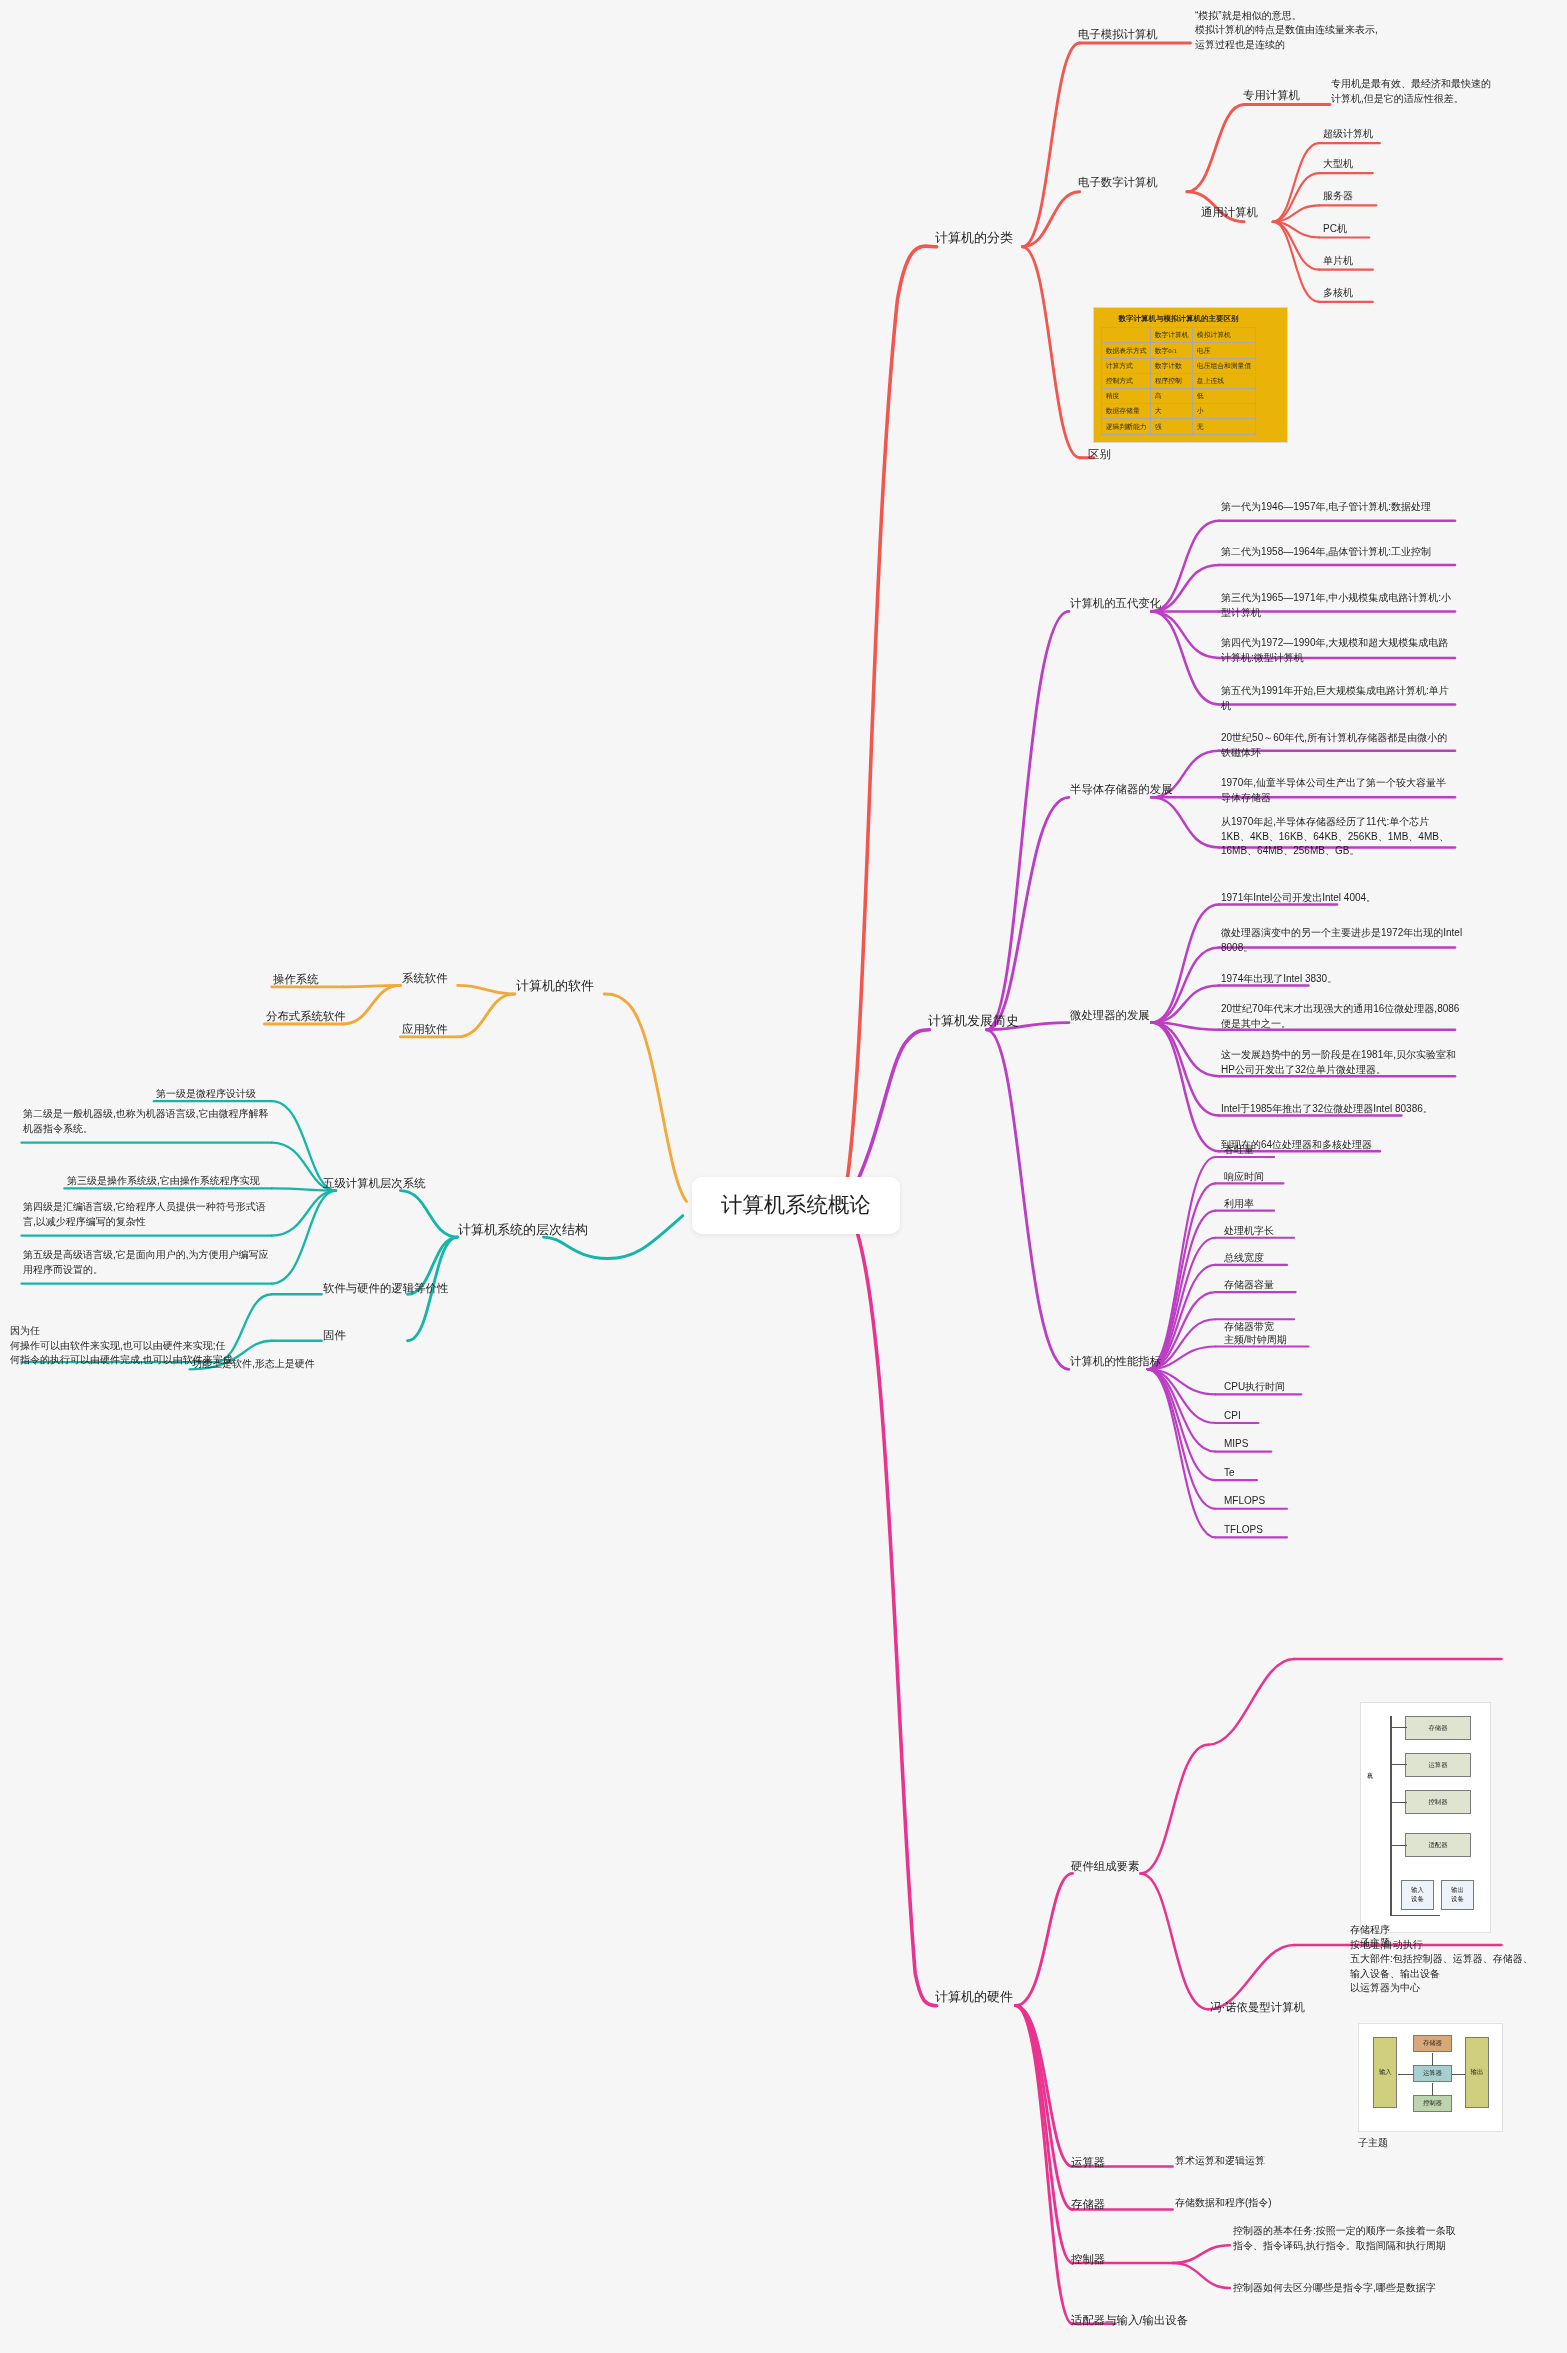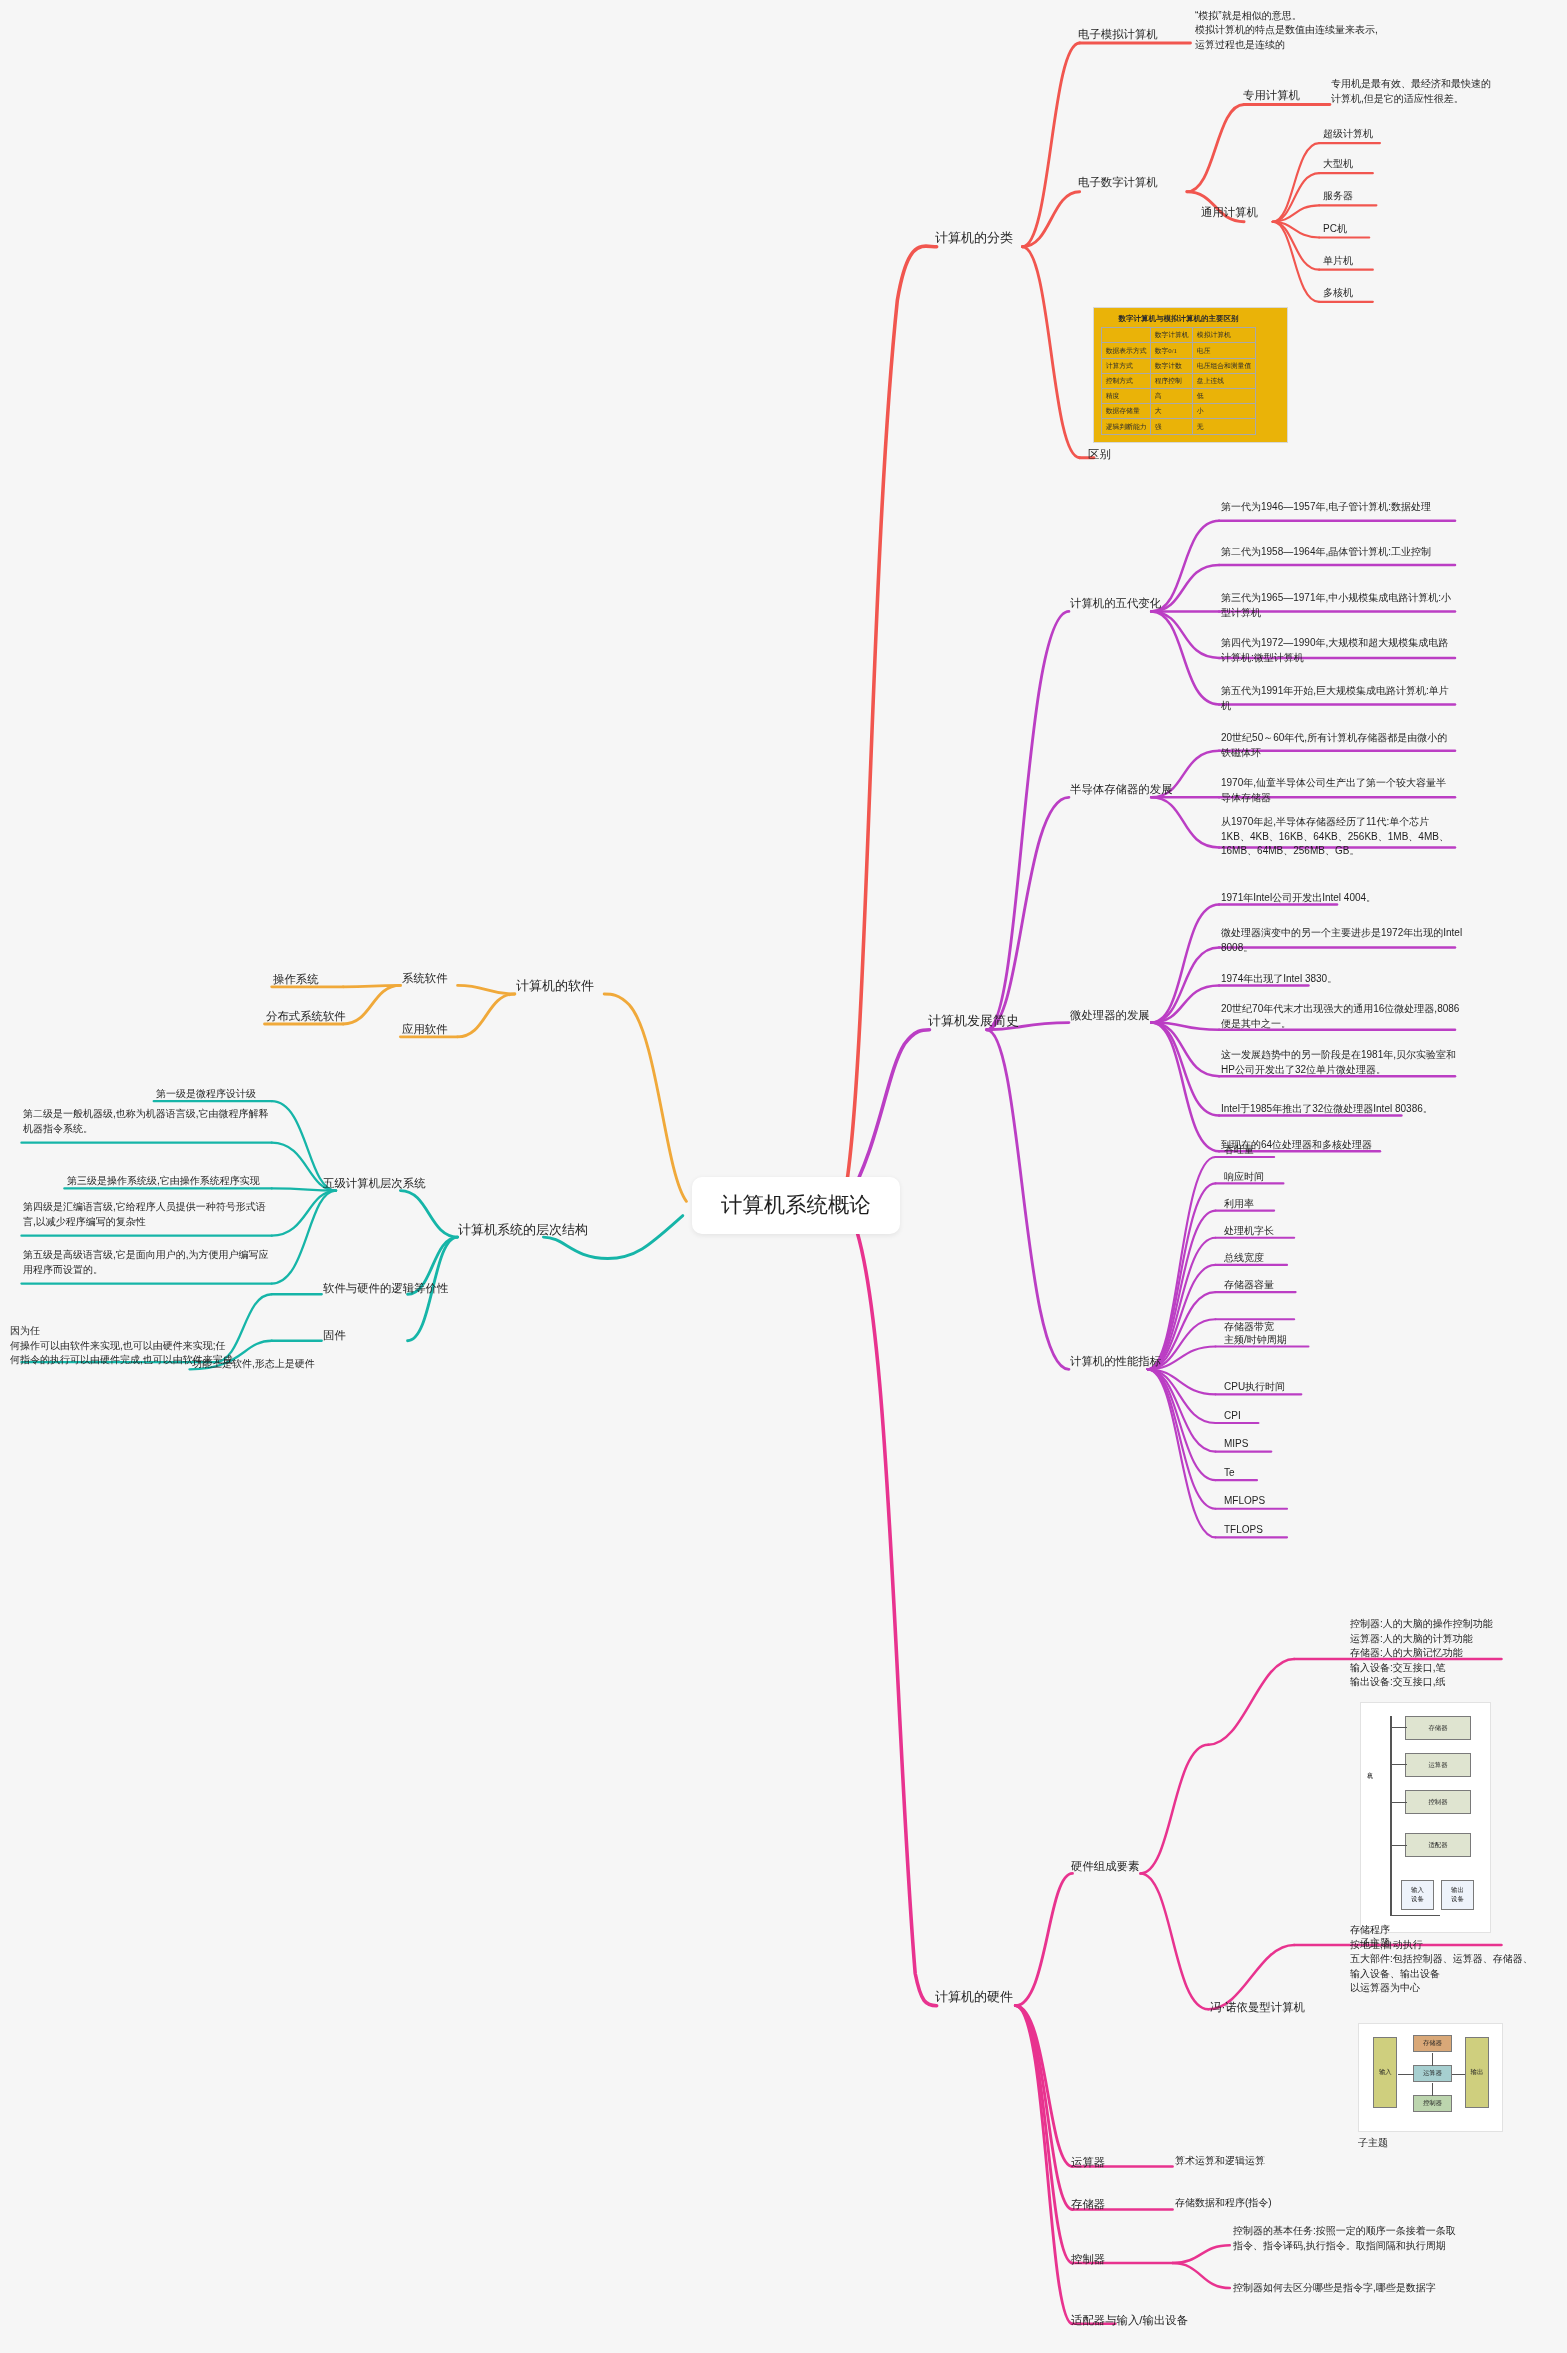--- a/index.html
+++ b/index.html
@@ -275,25 +275,20 @@
 <div class="node sm" style="left:1224px;top:1380px;">CPU执行时间</div>
 <div class="node sm" style="left:1224px;top:1409px;">CPI</div>
 <div class="node sm" style="left:1224px;top:1437px;">MIPS</div>
 <div class="node sm" style="left:1224px;top:1466px;">Te</div>
 <div class="node sm" style="left:1224px;top:1494px;">MFLOPS</div>
 <div class="node sm" style="left:1224px;top:1523px;">TFLOPS</div>
 
 <div class="node big" style="left:935px;top:1988px;">计算机的硬件</div>
 <div class="node mid" style="left:1071px;top:1858px;">硬件组成要素</div>
 
-<div class="node sm" style="left:1350px;top:1617px;width:207px;">控制器:人的大脑的操作控制功能
-  运算器:人的大脑的计算功能
-  存储器:人的大脑记忆功能
-  输入设备:交互接口,笔
-  输出设备:交互接口,纸</div>
 
 <div class="diag" style="left:1360px;top:1702px;width:129px;height:229px;">
   <div class="vtext" style="left:5.7px;top:64px;">主机</div>
   <div class="dbox" style="left:44px;top:13px;width:66px;height:24px;background:#dfe4d0;">存储器</div>
   <div class="dbox" style="left:44px;top:50px;width:66px;height:24px;background:#dfe4d0;">运算器</div>
   <div class="dbox" style="left:44px;top:87px;width:66px;height:24px;background:#dfe4d0;">控制器</div>
   <div class="dbox" style="left:44px;top:130px;width:66px;height:24px;background:#dfe4d0;">适配器</div>
   <div class="dbox" style="left:40px;top:177px;width:33px;height:30px;background:#eef3fb;white-space:pre-line;text-align:center;">输入
 设备</div>
   <div class="dbox" style="left:80px;top:177px;width:33px;height:30px;background:#eef3fb;white-space:pre-line;text-align:center;">输出

